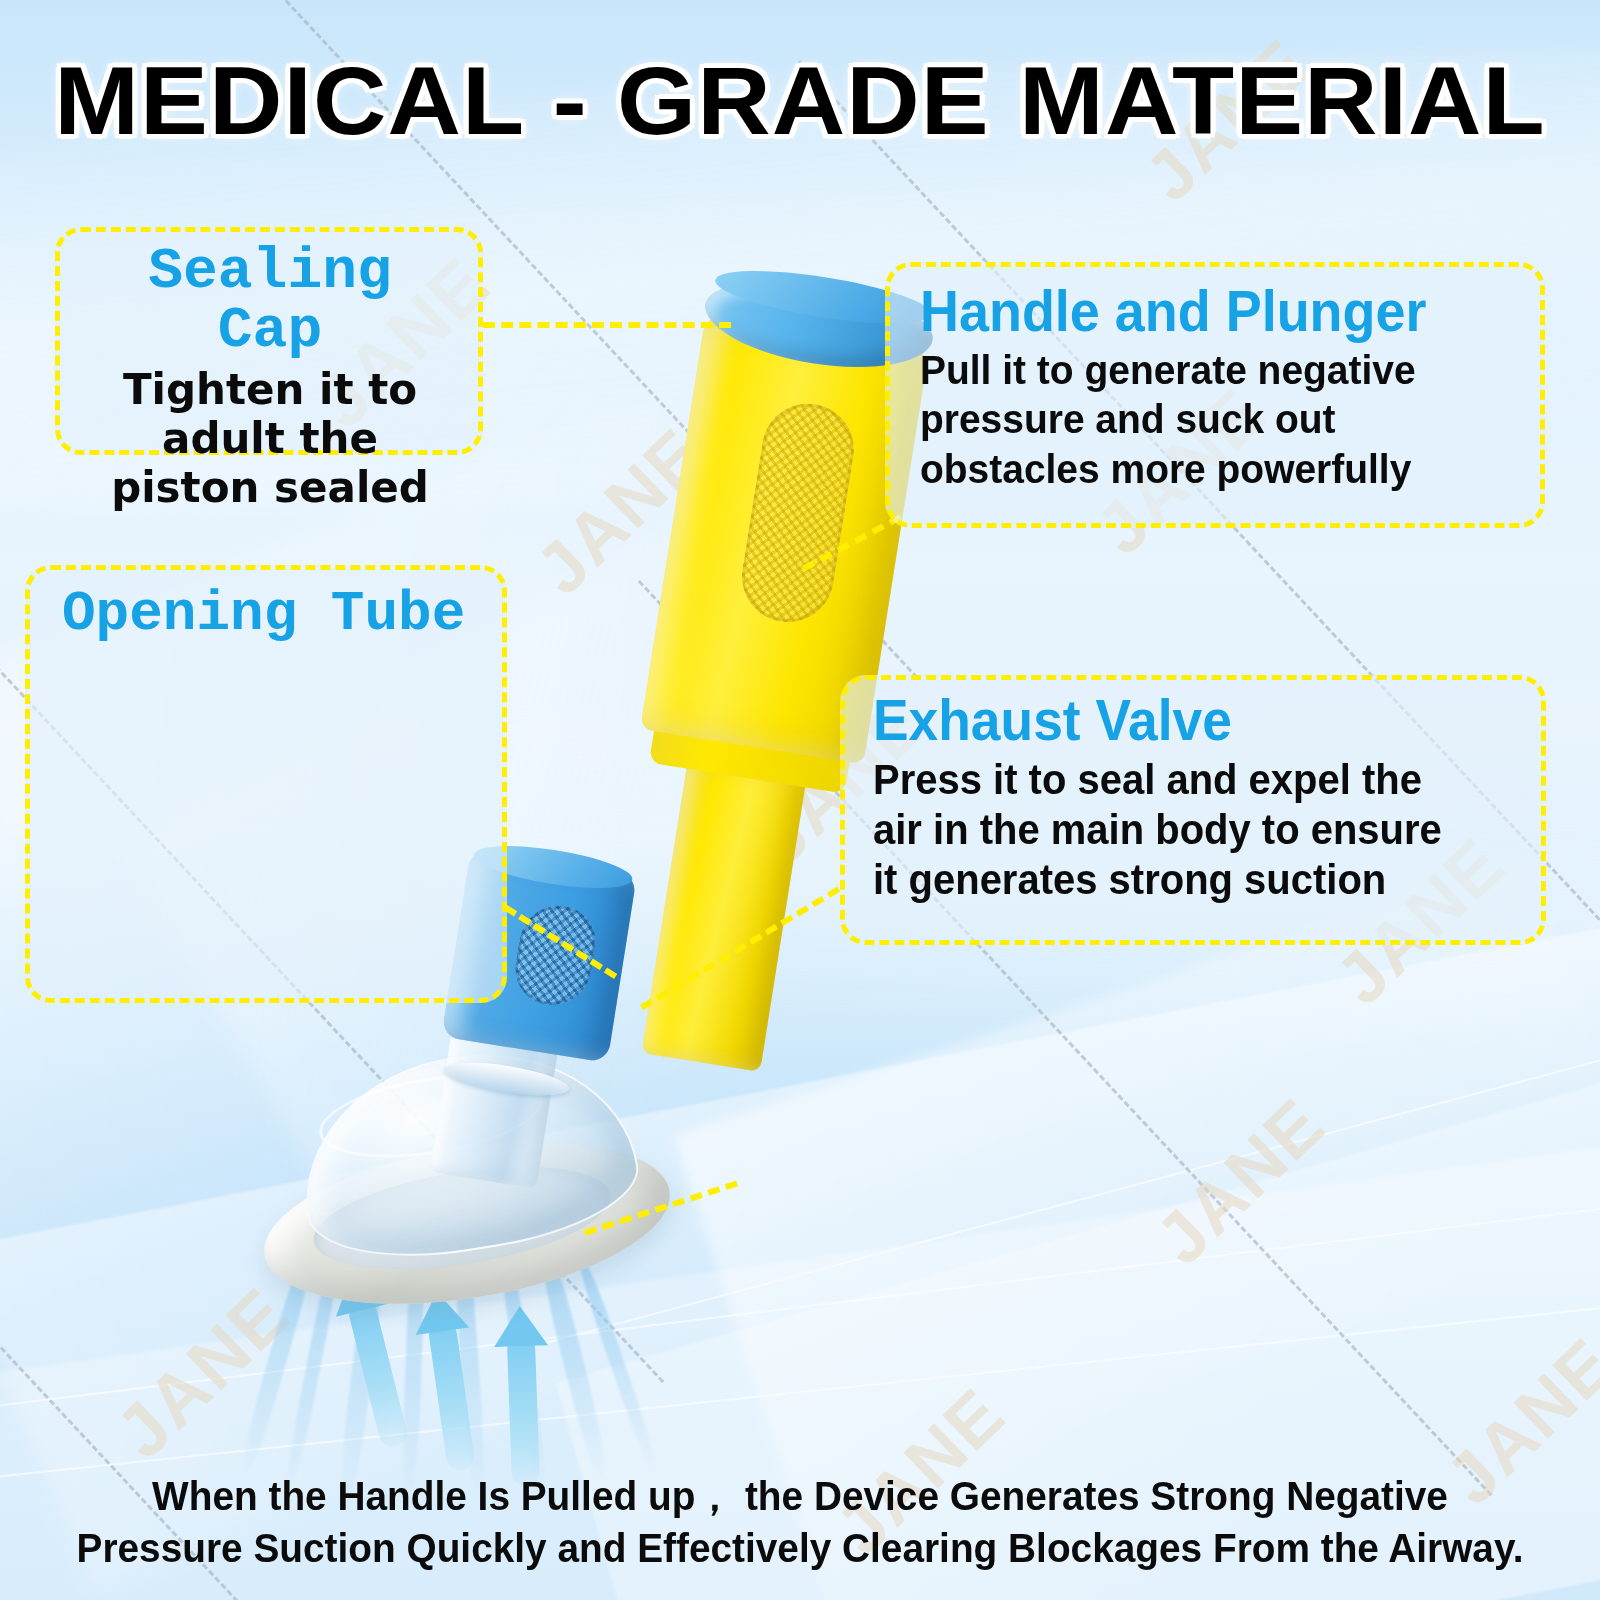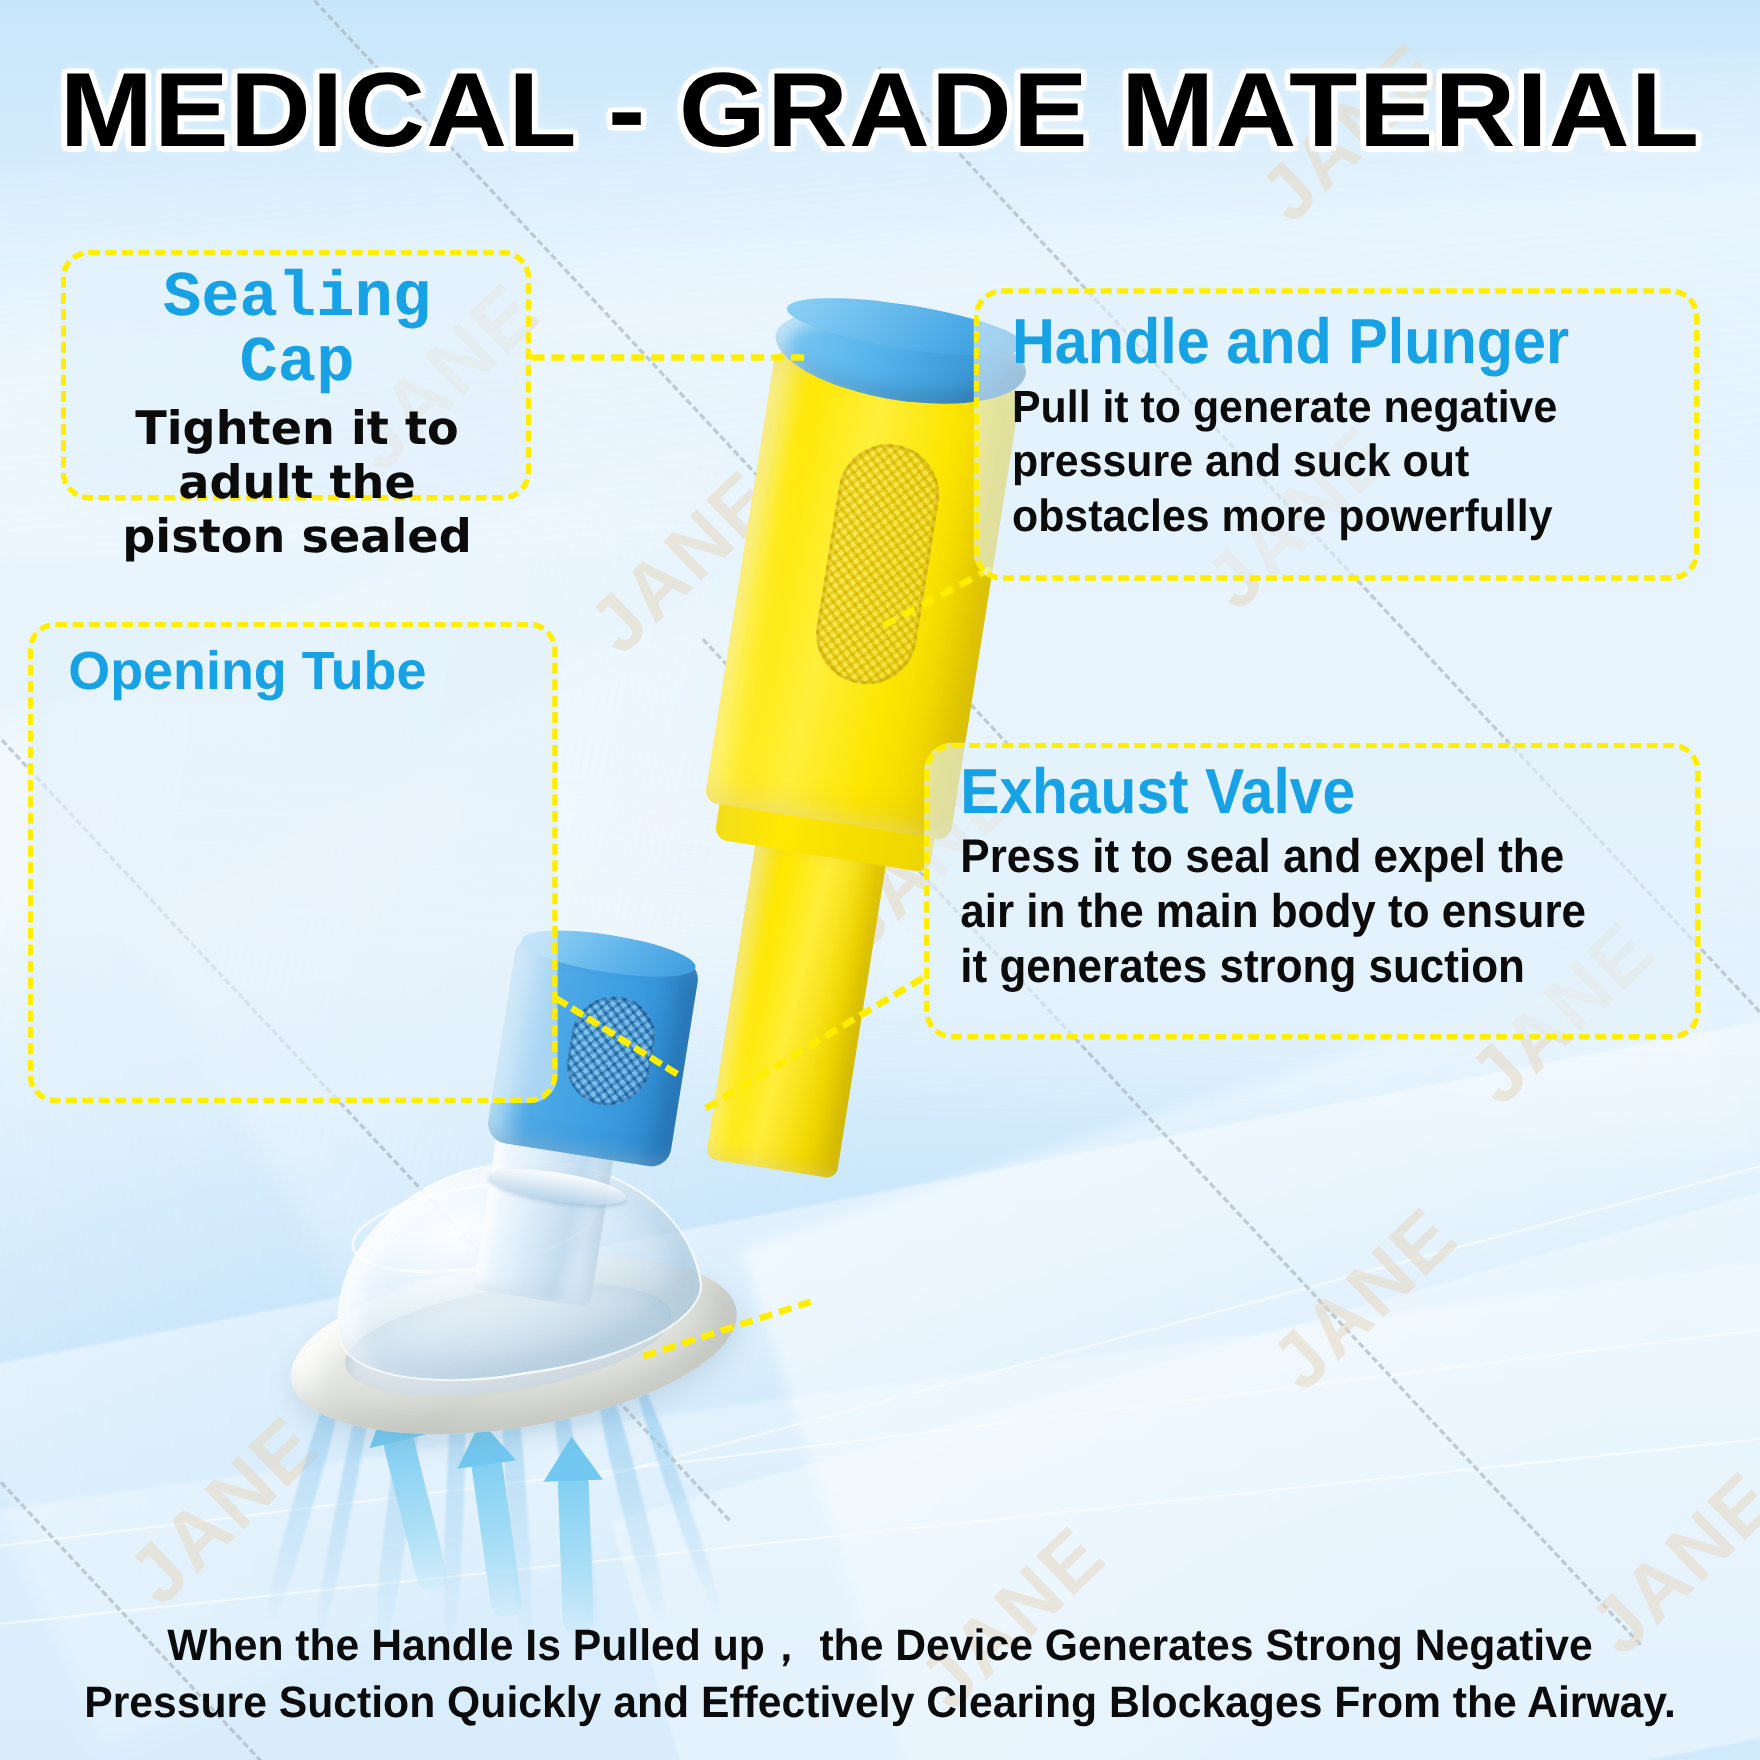--- a/index.html
+++ b/index.html
@@ -73,21 +73,21 @@
 
   #box-sealing{left:55px;top:227px;width:428px;height:228px;text-align:center;padding-top:10px;}
   #box-sealing .ctitle{font-size:58px;font-family:Liberation Mono, monospace;}
   #box-sealing .cbody{font-size:42px;font-family:"DejaVu Sans",sans-serif;line-height:1.16;}
 
   #box-handle{left:885px;top:262px;width:660px;height:266px;padding-left:30px;}
   #box-handle .ctitle{font-size:58px;font-family:"Liberation Sans",sans-serif;transform:scaleX(.93);transform-origin:left center;}
   #box-handle .cbody{font-size:41px;font-family:"Liberation Sans",sans-serif;transform:scaleX(.95);transform-origin:left center;line-height:1.2;}
 
   #box-opening{left:25px;top:565px;width:482px;height:438px;padding-left:32px;padding-top:16px;}
-  #box-opening .ctitle{font-size:49px;font-family:Liberation Sans, sans-serif;}
+  #box-opening .ctitle{font-size:56px;font-family:Liberation Mono, monospace;}
   #box-opening .cbody{font-size:42px;font-family:"DejaVu Sans",sans-serif;line-height:1.2;}
 
   #box-exhaust{left:840px;top:675px;width:706px;height:270px;padding-left:28px;padding-top:10px;}
   #box-exhaust .ctitle{font-size:58px;font-family:"Liberation Sans",sans-serif;transform:scaleX(.92);transform-origin:left center;}
   #box-exhaust .cbody{font-size:43px;font-family:"Liberation Sans",sans-serif;transform:scaleX(.93);transform-origin:left center;line-height:1.16;}
 
   #box-mask{left:715px;top:1080px;width:830px;height:266px;padding-left:28px;padding-top:10px;background:none;}
   #box-mask .ctitle{font-size:56px;font-family:"Liberation Sans",sans-serif;transform:scaleX(.9);transform-origin:left center;}
   #box-mask .cbody{font-size:43px;font-family:"Liberation Sans",sans-serif;transform:scaleX(.93);transform-origin:left center;line-height:1.16;}
 

